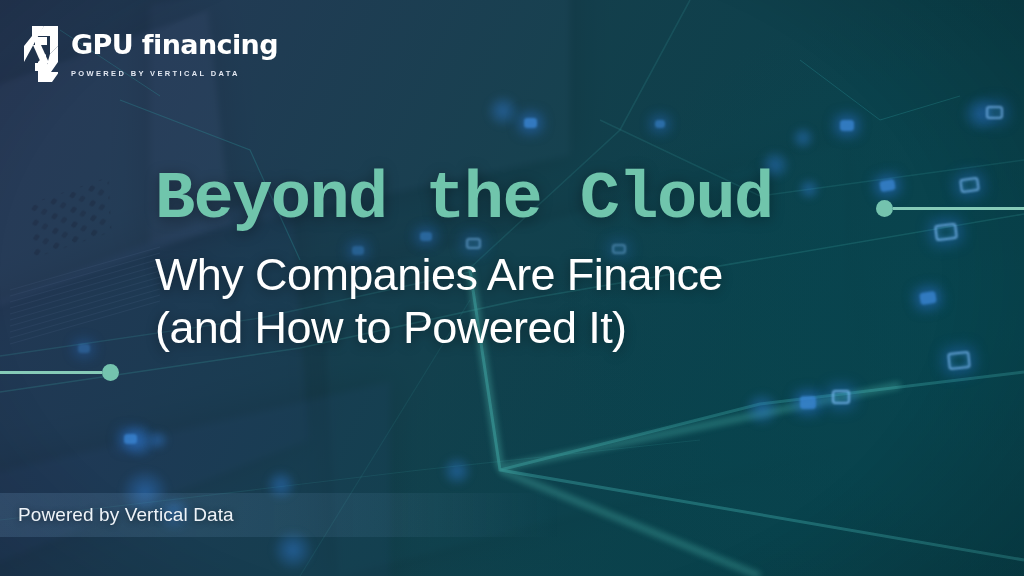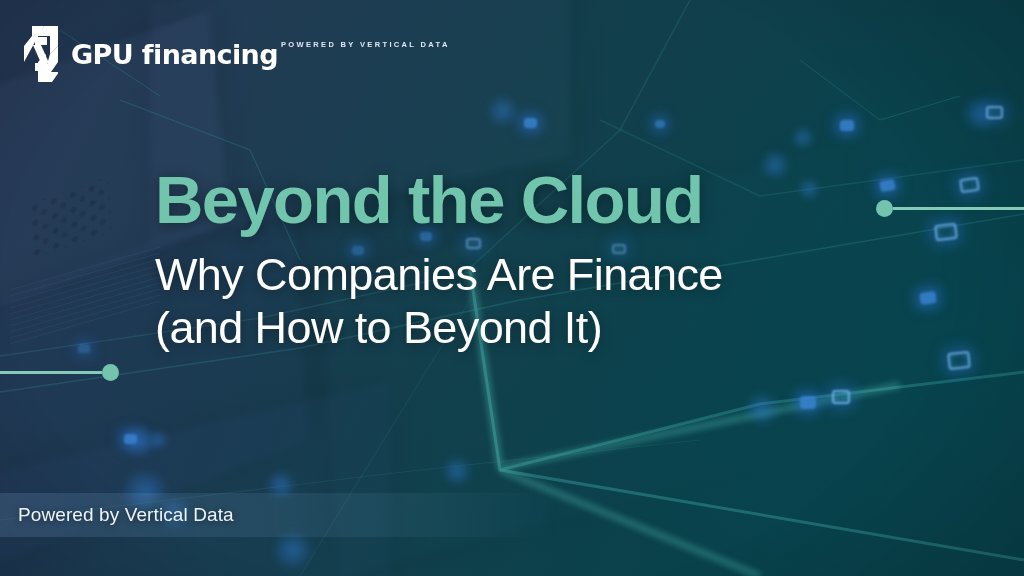--- a/index.html
+++ b/index.html
@@ -95,21 +95,21 @@
   
   .vignette {
     position:absolute; inset:0; pointer-events:none;
     background:radial-gradient(ellipse 900px 620px at 46% 48%, transparent 52%, rgba(0,0,0,0.30) 100%);
   }
 
   
   .logo { position:absolute; left:24px; top:26px; display:flex; align-items:center; gap:13px; }
   .logo-mark { width:34px; height:56px; position:relative; flex:0 0 auto; }
   .logo-mark svg { display:block; width:34px; height:56px; }
-  .logo-text { display:flex; flex-direction:row; gap:3px; }
+  .logo-text { display:flex; flex-direction:column; gap:12px; }
   .logo-word {
     font-size:27px; font-weight:bold; color:#ffffff;
     letter-spacing:-0.6px; line-height:1;
     font-family:"DejaVu Sans", sans-serif;
   }
   .logo-tag {
     font-size:7.5px; font-weight:bold; color:#e3e8f2;
     letter-spacing:2.35px; line-height:1;
     font-family:"Liberation Sans", sans-serif;
   }
@@ -119,21 +119,21 @@
   .deco-dot { width:17px; height:17px; border-radius:50%; background:#74c3ae; flex:0 0 auto; }
   .deco-line { height:3px; background:#86cbb8; }
   .deco-right { left:876px; top:200px; }
   .deco-right .deco-line { width:148px; }
   .deco-left  { left:-2px; top:364px; }
   .deco-left  .deco-line { width:104px; }
 
   
   .headline { position:absolute; left:155px; top:166px; width:790px; }
   .title {
-    font-family:Liberation Sans, sans-serif;
+    font-family:Liberation Mono, monospace;
     font-size:67px; font-weight:bold; line-height:1.0;
     color:#70c5ac; letter-spacing:-1.6px; white-space:nowrap;
     text-shadow:0 2px 14px rgba(0,0,0,0.35);
   }
   .subtitle {
     margin-top:16px;
     font-family:"Liberation Sans", sans-serif;
     font-weight:normal; font-size:45px; line-height:1.17;
     color:#ffffff; letter-spacing:-0.6px;
     text-shadow:0 2px 12px rgba(0,0,0,0.40);
@@ -254,20 +254,20 @@
   </div>
   <div class="deco deco-left">
     <span class="deco-line"></span>
     <span class="deco-dot"></span>
   </div>
 
   <div class="headline">
     <div class="title">Beyond the Cloud</div>
     <div class="subtitle">
       <span class="ln">Why Companies Are Finance</span>
-      <span class="ln">(and How to Beyond It)</span>
+      <span class="ln">(and How to Powered It)</span>
     </div>
   </div>
 
   <div class="footer-band"></div>
   <div class="footer-text">Powered by Vertical Data</div>
 
 </div>
 
 </body></html>

